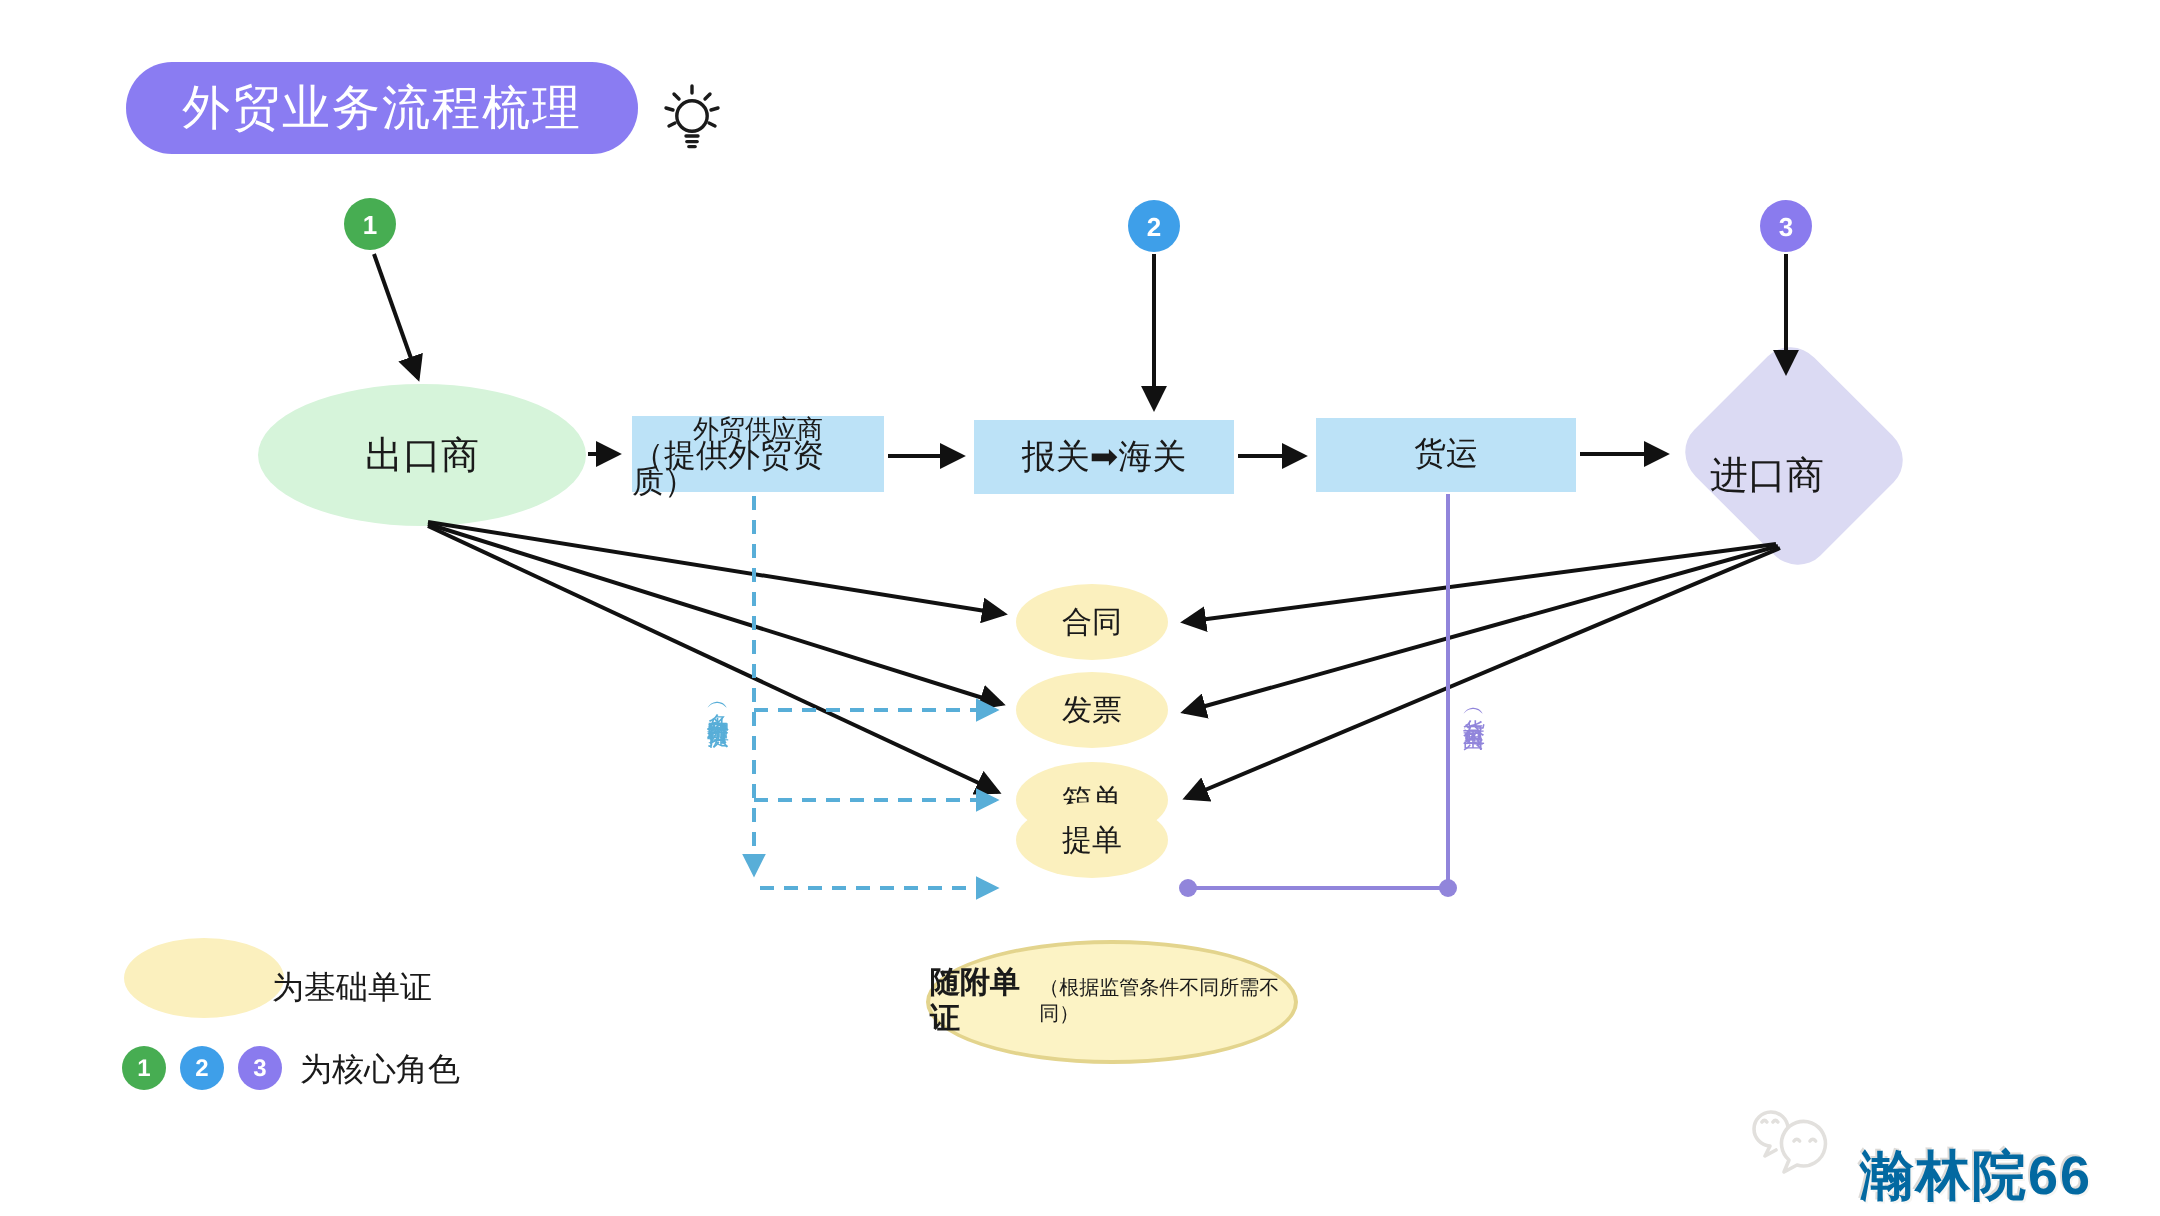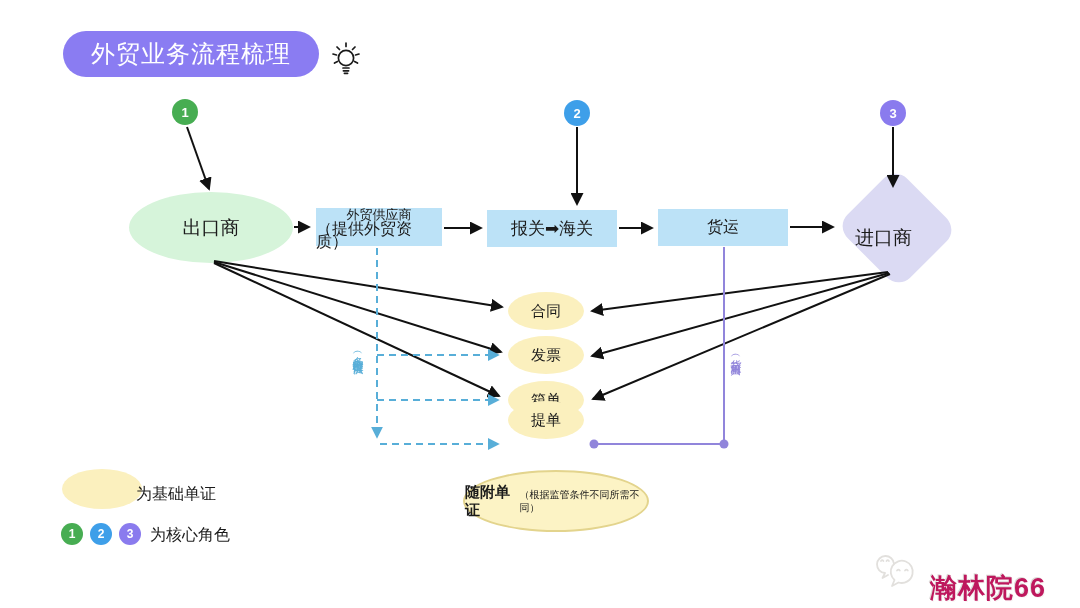--- a/index.html
+++ b/index.html
@@ -41,21 +41,21 @@
   
   .attached{left:463px;top:470px;width:182px;height:58px;background:#FCF3C5;border:2px solid #E3D48D;
             border-radius:50%;display:flex;flex-direction:row;align-items:center;justify-content:center;z-index:2;}
   .attached .t{font-size:15px;font-weight:bold;line-height:18px;}
   .attached .s{font-size:10px;line-height:13px;}
   
   .legend-ellipse{left:62px;top:469px;width:80px;height:40px;background:#FBF0BE;border-radius:50%;z-index:2;}
   .legend-text{font-size:16px;z-index:2;}
   
   .watermark{left:876px;top:544px;display:flex;align-items:center;gap:4px;z-index:2;}
-  .watermark .wm-text{font-size:27px;font-weight:bold;color:#be185d;
+  .watermark .wm-text{font-size:27px;font-weight:bold;color:#0369a1;
       text-shadow:1px 1px 0 #f7f6f4,-1px -1px 0 #dddbd8;letter-spacing:1px;margin-top:26px;}
   svg.connectors{position:absolute;left:0;top:0;z-index:4;pointer-events:none;}
 </style>
 </head>
 <body>
 
 <div class="abs title-pill">
   <span>外贸业务流程梳理</span>
 </div>
 <svg class="abs bulb" width="32" height="36" viewBox="0 0 32 36">

